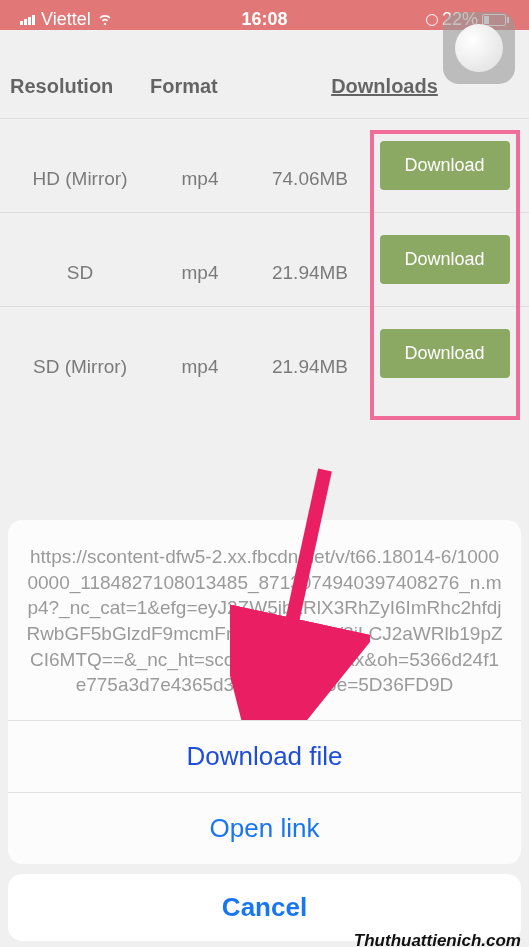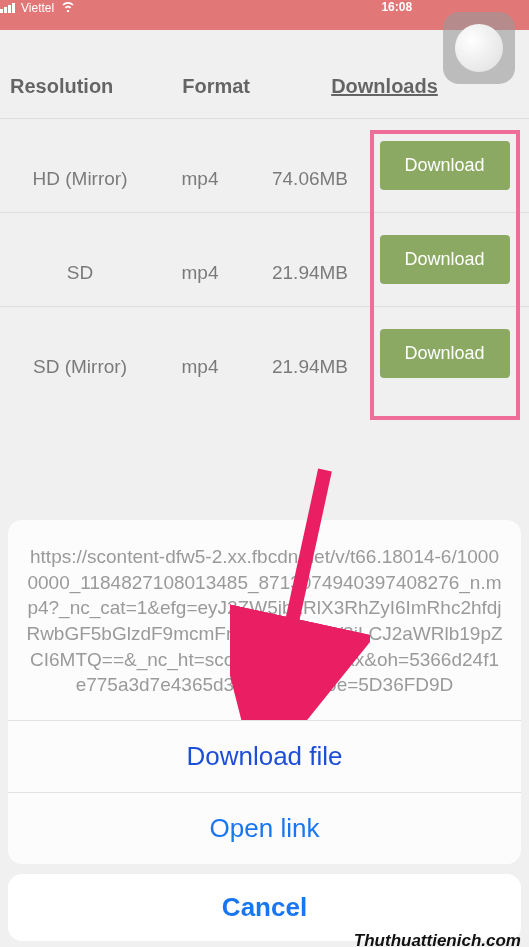--- a/index.html
+++ b/index.html
@@ -11,23 +11,23 @@
   position: relative;
   overflow: hidden;
 }
 
 
 .status-bar {
   height: 30px;
   background: #d32f2f;
   color: #fff;
   display: flex;
-  align-items: flex-start;
-  padding: 0 0;
-  font-size: 12px;
+  align-items: flex-end;
+  padding: 0 20px;
+  font-size: 18px;
   font-weight: 500;
 }
 .status-left { display: flex; align-items: center; gap: 6px; flex: 1; }
 .status-center { flex: 1; text-align: center; font-weight: 600; }
 .status-right { flex: 1; display: flex; justify-content: flex-end; align-items: center; gap: 4px; }
 .signal-bars { display: inline-flex; align-items: flex-end; gap: 1px; }
 .signal-bars span { width: 3px; background: #fff; display: inline-block; }
 .signal-bars span:nth-child(1){height:4px}
 .signal-bars span:nth-child(2){height:6px}
 .signal-bars span:nth-child(3){height:8px}
@@ -64,21 +64,21 @@
   padding-top: 45px;
 }
 .table-header {
   display: flex;
   padding: 0 10px 20px 10px;
   font-weight: 700;
   font-size: 20px;
   color: #111;
 }
 .col-res { width: 140px; }
-.col-fmt { width: 100px; text-align: right; }
+.col-fmt { width: 100px; text-align: left; }
 .col-size { width: 120px; text-align: center; }
 .col-dl { flex: 1; text-align: center; text-decoration: underline; }
 
 .table-row {
   display: flex;
   align-items: flex-end;
   padding: 22px 10px;
   border-top: 1px solid #ccc;
   font-size: 19px;
   color: #333;
@@ -204,20 +204,30 @@
         <span></span>
       </span>
     <span>Viettel</span>
     <span class="wifi-icon">
       <svg viewBox="0 0 20 14">
           <path d="M10 12a1.5 1.5 0 100 3 1.5 1.5 0 000-3zm-4-3.5a6 6 0 018 0l-1.5 1.5a4 4 0 00-5 0zM3 5a10 10 0 0114 0l-1.5 1.5a8 8 0 00-11 0z" fill="#fff"></path>
         </svg>
     </span>
   </div>
   <div class="status-center">16:08</div>
+  <div class="status-right">
+    <span class="orient-icon"></span>
+    <span>22%</span>
+    <span class="battery">
+      <span class="battery-body">
+          <span class="battery-fill"></span>
+        </span>
+      <span class="battery-tip"></span>
+    </span>
+  </div>
 </div>
 
 <div class="assistive">
   <div class="assistive-inner"></div>
 </div>
 
 <div class="bg-content">
   <div class="table-header">
     <div class="col-res">Resolution</div>
     <div class="col-fmt">Format</div>

